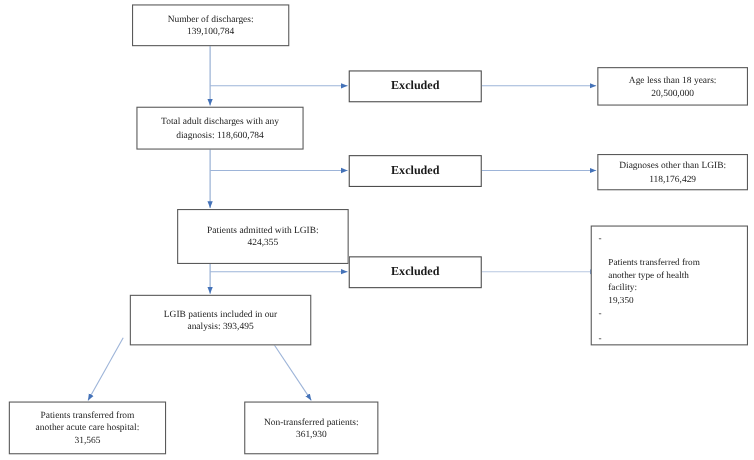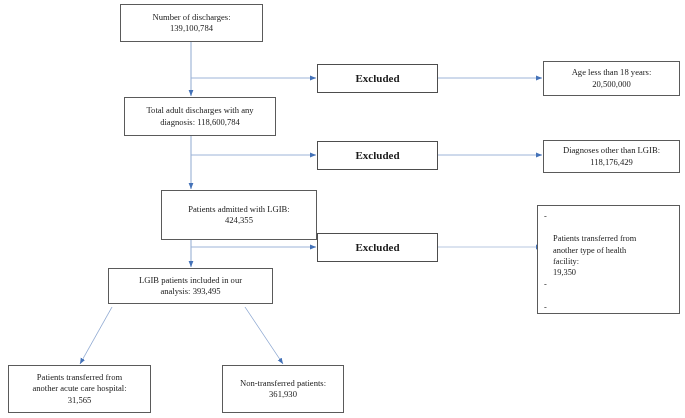--- a/index.html
+++ b/index.html
@@ -113,21 +113,21 @@
   <div class="node" style="left:124px; top:97px; width:152px; height:39px;">
     <span class="txt">Total adult discharges with any
 diagnosis: 118,600,784</span>
   </div>
 
   <div class="node" style="left:113px; top:190px; width:156px; height:50px;margin-left:48px;">
     <span class="txt">Patients admitted with LGIB:
 424,355</span>
   </div>
 
-  <div class="node" style="left:108px; top:268px; width:165px; height:36px;">
+  <div class="node" style="left:118px; top:268px; width:165px; height:46px;">
     <span class="txt">LGIB patients included in our
 analysis: 393,495</span>
   </div>
 
   <div class="node excluded" style="left:317px; top:64px; width:121px; height:29px;">
     <span class="txt">Excluded</span>
   </div>
 
   <div class="node excluded" style="left:317px; top:141px; width:121px; height:29px;">
     <span class="txt">Excluded</span>

